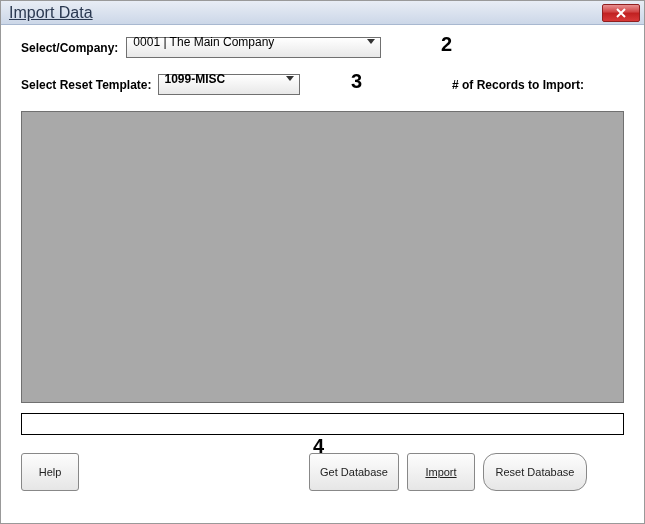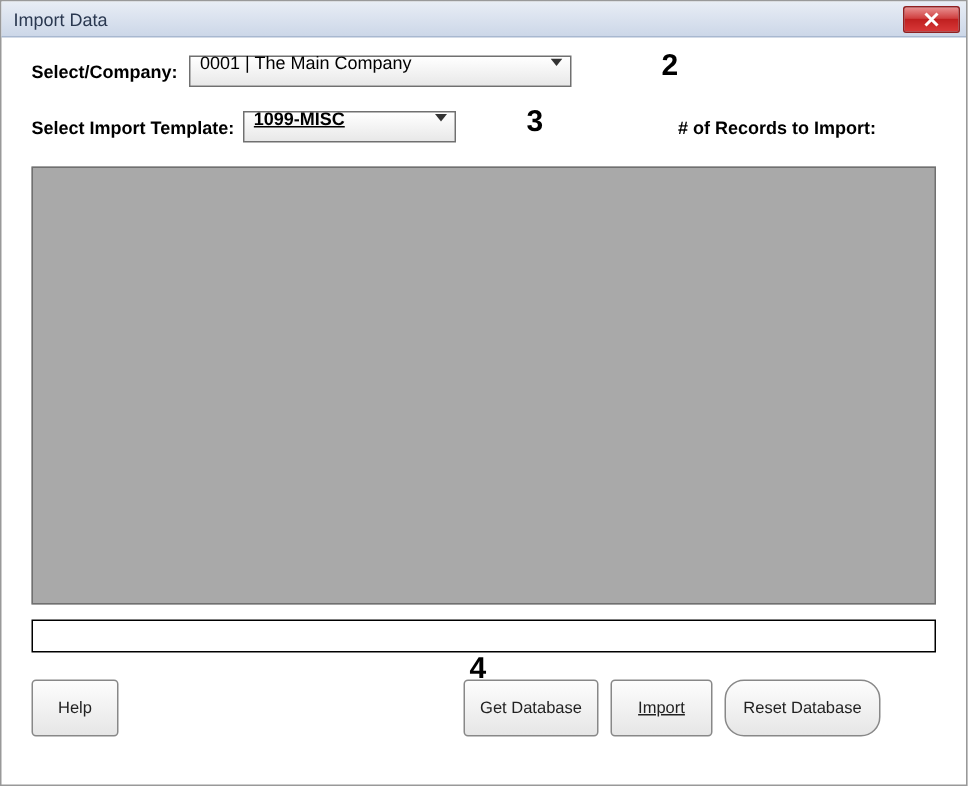--- a/index.html
+++ b/index.html
@@ -21,21 +21,22 @@
       background: linear-gradient(to bottom, #e8edf5 0%, #ccd7e8 100%);
       border-bottom: 1px solid #a8b8d0;
       height: 24px;
       display: flex;
       align-items: center;
       justify-content: space-between;
       padding: 0 4px 0 8px;
     }
     .titlebar-text {
       color: #2a3850;
-      font-size: 12px;
+      font-size: 16px;
+      text-decoration: underline;
     }
     .close-btn {
       width: 38px;
       height: 18px;
       background: linear-gradient(to bottom, #e89090 0%, #d04040 45%, #c02020 50%, #d83838 100%);
       border: 1px solid #902020;
       border-radius: 2px;
       display: flex;
       align-items: center;
       justify-content: center;
@@ -74,21 +75,21 @@
       white-space: nowrap;
       overflow: hidden;
     }
     .dropdown-arrow {
       width: 14px;
       display: flex;
       align-items: center;
       justify-content: center;
     }
     .dd-payer { width: 255px; }
-    .dd-template { width: 142px; text-decoration: underline; }
+    .dd-template { width: 142px; }
     .records-input {
       width: 36px;
       height: 20px;
       border: 1px solid #fff;
       background: #fff;
     }
     .annotation {
       font-size: 20px;
       font-weight: bold;
       position: absolute;
@@ -160,21 +161,21 @@
         <span class="dropdown-arrow">
           <svg width="8" height="6" viewBox="0 0 8 6">
               <path d="M0 0 L8 0 L4 5 Z" fill="#333"></path>
             </svg>
         </span>
       </div>
       <span class="annotation" style="left:420px; top:-4px;">2</span>
     </div>
 
     <div class="row">
-      <span class="label template-label">Select Import Template:</span>
+      <span class="label template-label">Select Reset Template:</span>
       <div class="dropdown dd-template">
         <span class="dropdown-text" style="font-weight:bold;">1099-MISC</span>
         <span class="dropdown-arrow">
           <svg width="8" height="6" viewBox="0 0 8 6">
               <path d="M0 0 L8 0 L4 5 Z" fill="#333"></path>
             </svg>
         </span>
       </div>
       <span class="annotation" style="left:330px; top:-4px;">3</span>
       <span class="records-label"># of Records to Import:</span>

